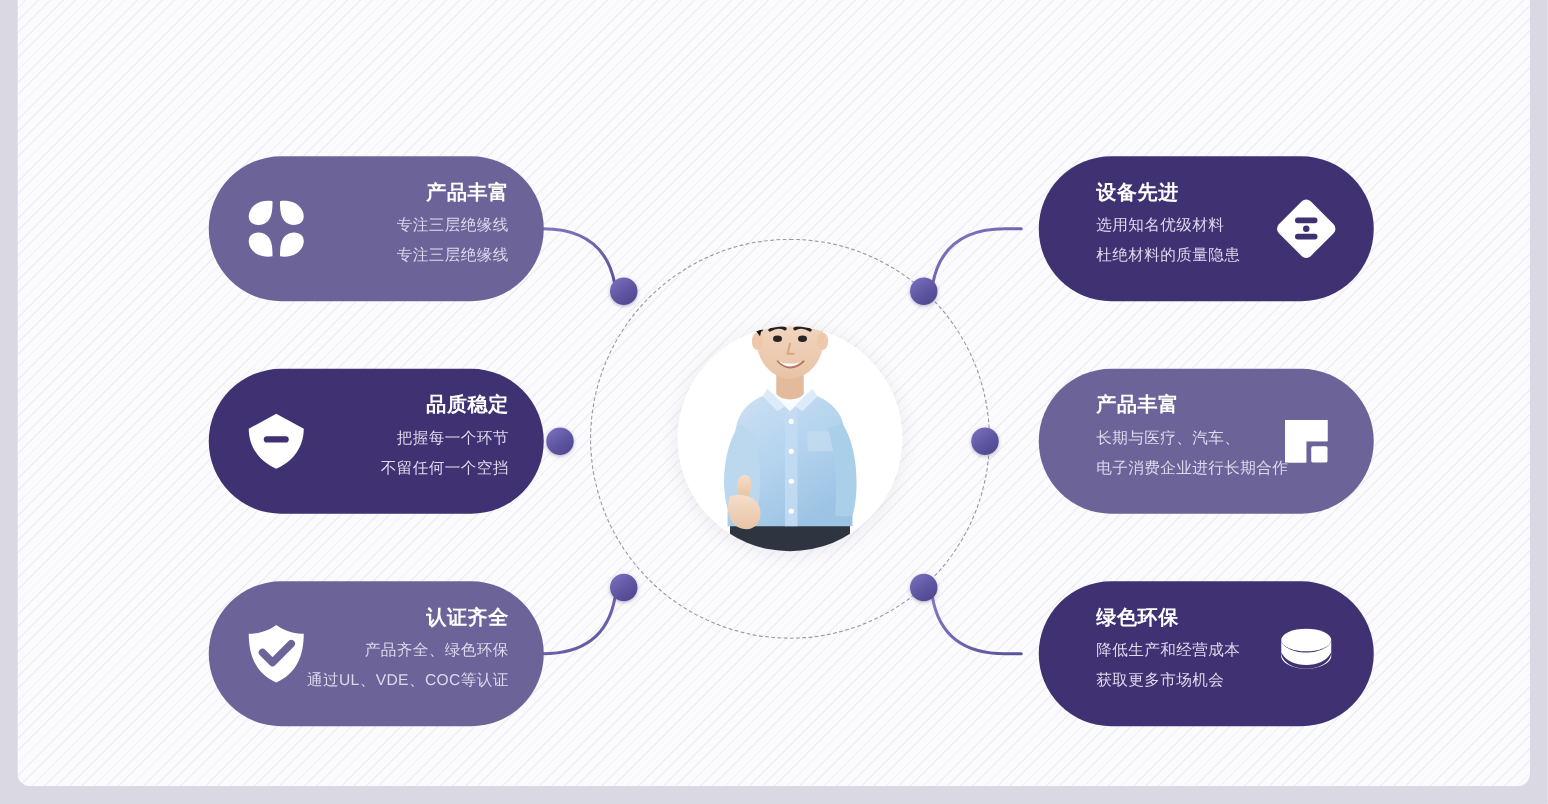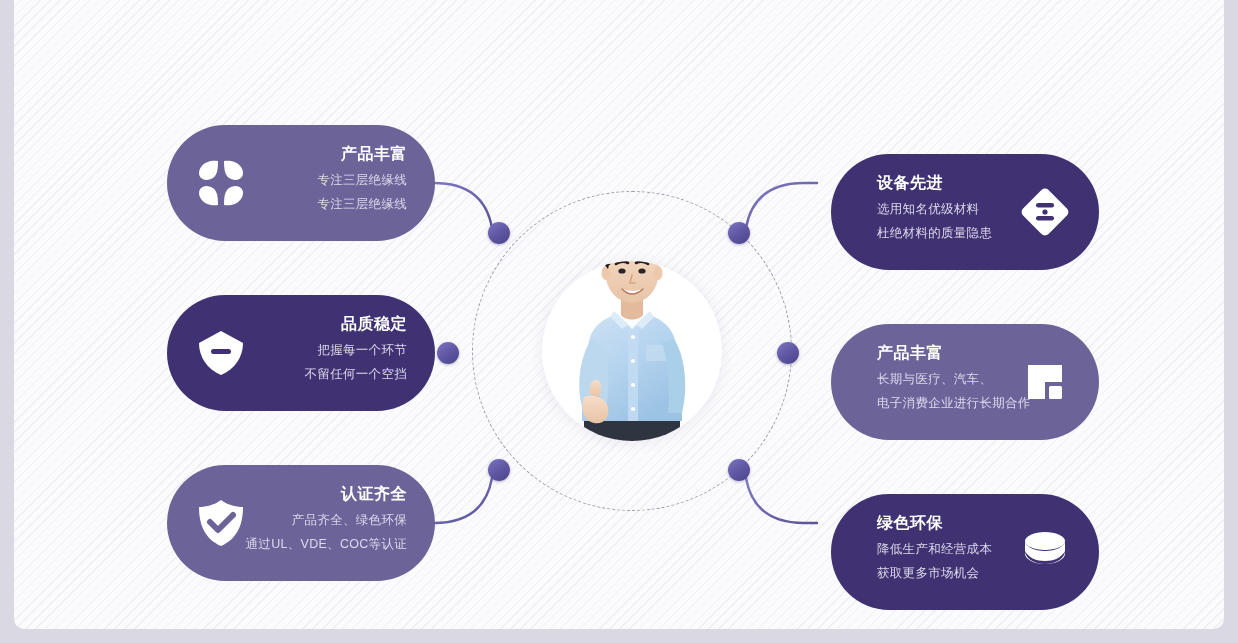--- a/index.html
+++ b/index.html
@@ -138,21 +138,21 @@
   }
 
   
   .card.left  { left: 153px; }
   .card.left .c-icon  { position: absolute; left: 26px;  top: 30px; width: 56px; height: 56px; }
   .card.left .c-title { right: 28px; top: 19px; }
   .card.left .c-l1    { right: 28px; top: 47px; font-family: Liberation Mono, monospace; }
   .card.left .c-l2    { right: 28px; top: 71px; }
 
   
-  .card.right { left: 817px; margin-top: 29px; }
+  .card.right { left: 817px; }
   .card.right .c-icon  { position: absolute; right: 26px; top: 30px; width: 56px; height: 56px; }
   .card.right .c-title { left: 46px; top: 19px; }
   .card.right .c-l1    { left: 46px; top: 47px; }
   .card.right .c-l2    { left: 46px; top: 71px; text-align: right; }
 
   .row1 { top: 125px; }
   .row2 { top: 295px; }
   .row3 { top: 465px; }
 
   .c-icon svg { display: block; width: 100%; height: 100%; }

